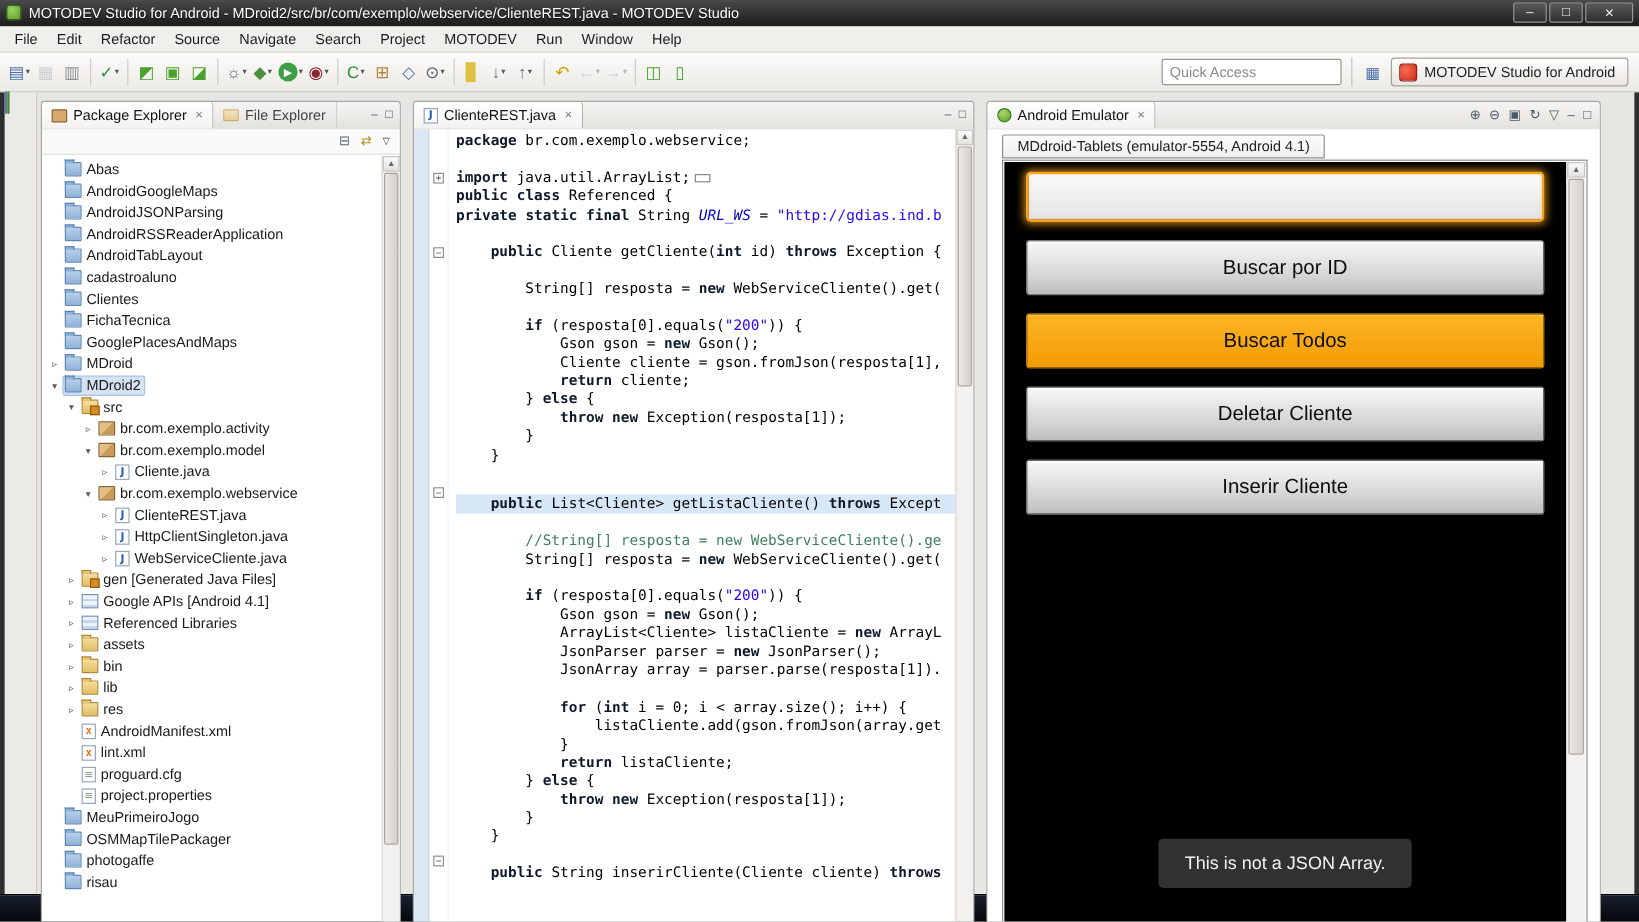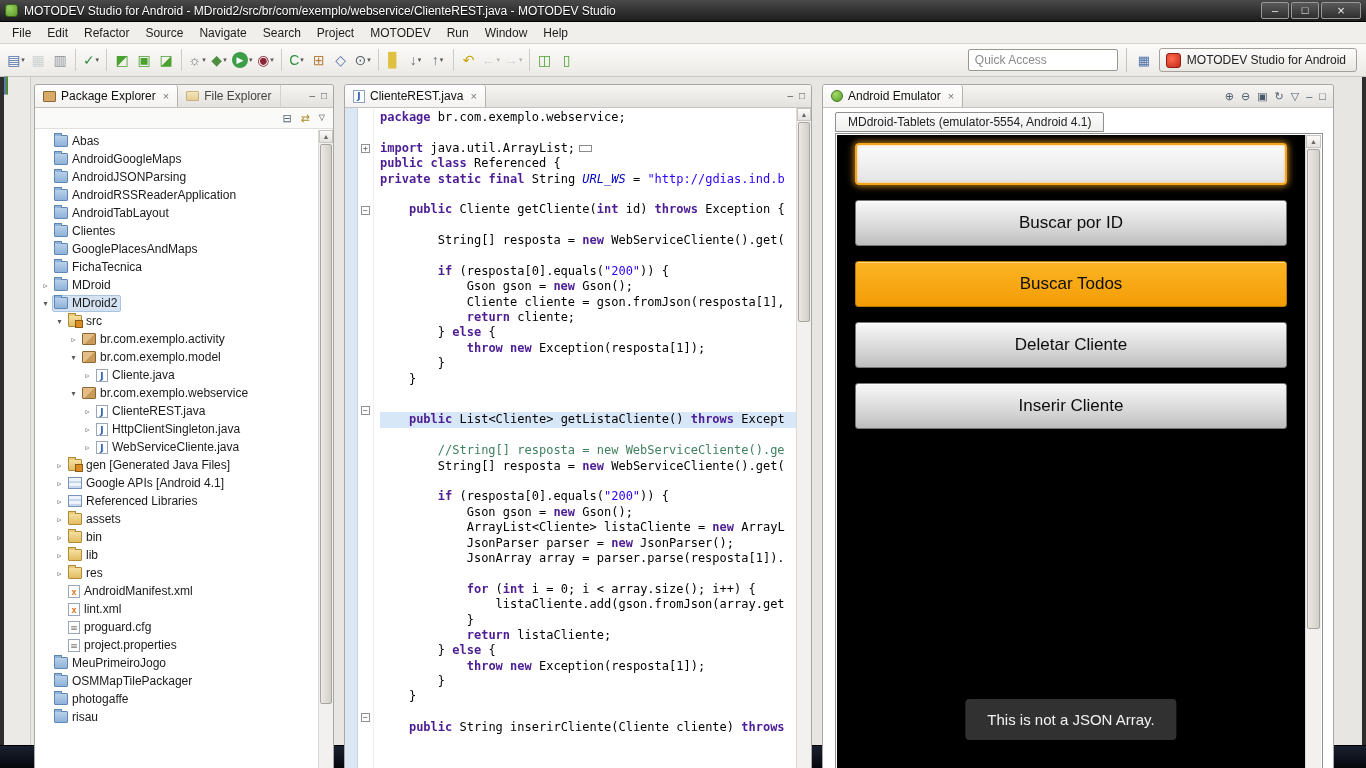--- a/index.html
+++ b/index.html
@@ -102,21 +102,21 @@
 
   
   .editor-body { position:absolute; top:23px; left:0; right:0; bottom:14px; display:flex; }
   .ann-ruler { width:13px; background:#dbe7f3; border-right:1px solid #c3d4e6; flex:none; }
   .fold-ruler { width:16px; background:#fff; border-right:1px solid #f0f0f0; flex:none; padding-top:2px; }
   .fold-slot { height:15.4px; display:flex; align-items:center; justify-content:center; }
   .fbox { width:9px; height:9px; border:1px solid #919191; background:#fff; color:#555; font:8px/8px "DejaVu Sans Mono",monospace; text-align:center; }
   .code { flex:1; background:#fff; overflow:hidden; padding:2px 0 0 6px; }
   .code-line { height:15.4px; line-height:15.4px; font:12px "DejaVu Sans Mono",monospace; white-space:pre; color:#000; }
   .code-line.hl { background:#d8e7f8;margin-top:10px; }
-  .tk-k { color:#4c1d95; font-weight:bold; }
+  .tk-k { color:#0f172a; font-weight:bold; }
   .tk-s { color:#2a00ff; }
   .tk-c { color:#3f7f5f; }
   .tk-f { color:#0000c0; font-style:italic; }
   .tk-d { color:#000; }
   .folded-box { display:inline-block; width:13px; height:7px; border:1px solid #8a8a8a; background:#fff; margin-left:4px; vertical-align:middle; }
   .ed-sb-v { position:relative; flex:none; top:0; bottom:0; }
   .ed-sb-h { left:0; right:0; bottom:0; }
 
   
   .emu-tools { margin-left:auto; display:flex; align-items:center; gap:7px; padding:0 7px; }
@@ -327,35 +327,42 @@
             <span class="tw"></span>
             <span class="tree-sel">
               <span class="ti ti-prj"></span>
               <span class="tree-label">AndroidTabLayout</span>
             </span>
           </div>
           <div class="tree-row" style="padding-left: 4px;">
             <span class="tw"></span>
             <span class="tree-sel">
               <span class="ti ti-prj"></span>
+              <span class="tree-label">cadastroaluno</span>
+            </span>
+          </div>
+          <div class="tree-row" style="padding-left: 4px;">
+            <span class="tw"></span>
+            <span class="tree-sel">
+              <span class="ti ti-prj"></span>
               <span class="tree-label">Clientes</span>
             </span>
           </div>
           <div class="tree-row" style="padding-left: 4px;">
             <span class="tw"></span>
             <span class="tree-sel">
               <span class="ti ti-prj"></span>
+              <span class="tree-label">FichaTecnica</span>
+            </span>
+          </div>
+          <div class="tree-row" style="padding-left: 4px;">
+            <span class="tw"></span>
+            <span class="tree-sel">
+              <span class="ti ti-prj"></span>
               <span class="tree-label">GooglePlacesAndMaps</span>
-            </span>
-          </div>
-          <div class="tree-row" style="padding-left: 4px;">
-            <span class="tw"></span>
-            <span class="tree-sel">
-              <span class="ti ti-prj"></span>
-              <span class="tree-label">FichaTecnica</span>
             </span>
           </div>
           <div class="tree-row" style="padding-left: 4px;">
             <span class="tw">▹</span>
             <span class="tree-sel">
               <span class="ti ti-prj"></span>
               <span class="tree-label">MDroid</span>
             </span>
           </div>
           <div class="tree-row" style="padding-left: 4px;">

